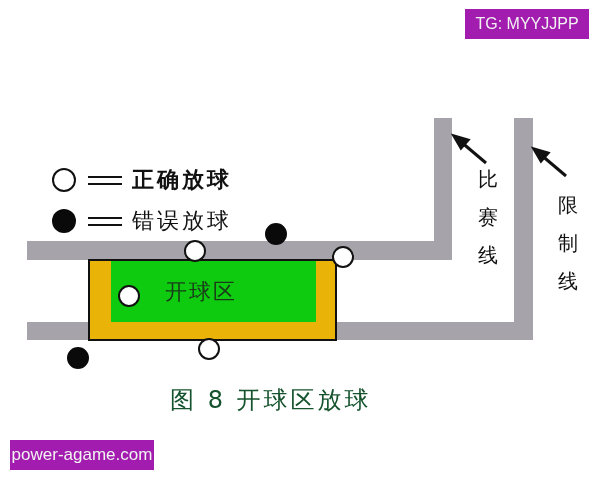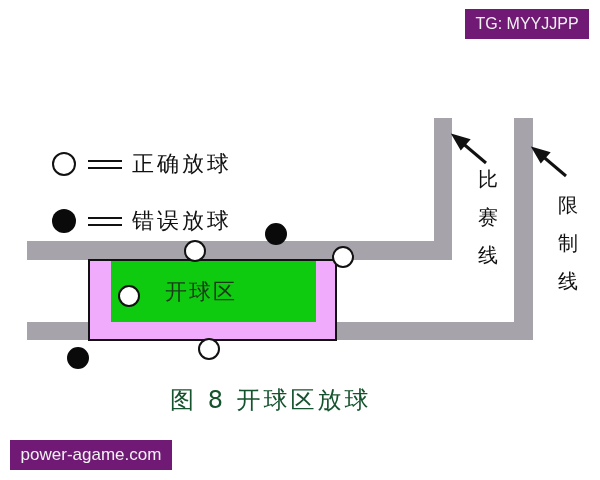--- a/index.html
+++ b/index.html
@@ -7,48 +7,48 @@
   .abs { position:absolute; }
   .line { background:#a6a3aa; position:absolute; }
   .ball { position:absolute; width:22px; height:22px; border-radius:50%; box-sizing:border-box; }
   .ball.correct { background:#ffffff; border:2.5px solid #111; }
   .ball.wrong { background:#0a0a0a; border:2px solid #0a0a0a; }
   .legend-row { position:absolute; left:52px; display:flex; align-items:center; height:26px; }
   .legend-row .lb { width:24px; height:24px; border-radius:50%; box-sizing:border-box; }
   .legend-row .eq { width:34px; height:9px; border-top:2px solid #111; border-bottom:2px solid #111; margin:0 10px 0 12px; box-sizing:border-box; }
   .legend-row .txt { font-size:22px; letter-spacing:3px; color:#111; }
   .vlabel { position:absolute; font-size:20px; color:#111; width:24px; text-align:center; line-height:38px; }
-  .watermark { position:absolute; background:#701a75; color:#f2f2f2; font-family:"Liberation Sans", sans-serif; font-size:16px; }
+  .watermark { position:absolute; background:#a21caf; color:#f2f2f2; font-family:"Liberation Sans", sans-serif; font-size:16px; }
   .caption { position:absolute; left:170px; top:384px; font-size:24px; color:#14532d; letter-spacing:3px; }
   svg { position:absolute; left:0; top:0; }
 </style>
 </head>
 <body>
 
 <div class="watermark" style="left:465px; top:9px; width:124px; height:30px; line-height:30px; text-align:center;">TG: MYYJJPP</div>
-<div class="watermark" style="left:10px; top:440px; width:162px; height:30px; line-height:30px; text-align:center; font-size:17px;">power-agame.com</div>
+<div class="watermark" style="left:10px; top:440px; width:144px; height:30px; line-height:30px; text-align:center; font-size:17px;">power-agame.com</div>
 
-<div class="legend-row" style="top:151px;">
+<div class="legend-row" style="top:167px;font-weight:bold;">
   <div class="lb" style="background:#fff; border:2.5px solid #111;"></div>
   <div class="eq"></div>
   <div class="txt">正确放球</div>
 </div>
 <div class="legend-row" style="top:208px;">
   <div class="lb" style="background:#0a0a0a;"></div>
   <div class="eq"></div>
   <div class="txt">错误放球</div>
 </div>
 
 <div class="line" style="left:27px; top:241px; width:425px; height:19px;"></div>
 <div class="line" style="left:434px; top:118px; width:18px; height:142px;"></div>
 
 <div class="line" style="left:27px; top:322px; width:506px; height:18px;"></div>
 <div class="line" style="left:514px; top:118px; width:19px; height:222px;"></div>
 
-<div class="abs" style="left:88px; top:259px; width:249px; height:82px; background:#f0abfc; border:2px solid #111; box-sizing:border-box;">
+<div class="abs" style="left:88px; top:259px; width:249px; height:82px; background:#eab308; border:2px solid #111; box-sizing:border-box;">
   <div class="abs" style="left:21px; top:0; width:205px; height:61px; background:#0fcb0f;"></div>
   <div class="abs" style="left:75px; top:16px; font-size:22px; color:#1a3a1a; letter-spacing:2px;">开球区</div>
 </div>
 
 <div class="ball correct" style="left:184px; top:240px;"></div>
 <div class="ball wrong" style="left:265px; top:223px;"></div>
 <div class="ball correct" style="left:332px; top:246px;"></div>
 <div class="ball correct" style="left:118px; top:285px;"></div>
 <div class="ball correct" style="left:198px; top:338px;"></div>
 <div class="ball wrong" style="left:67px; top:347px;"></div>

